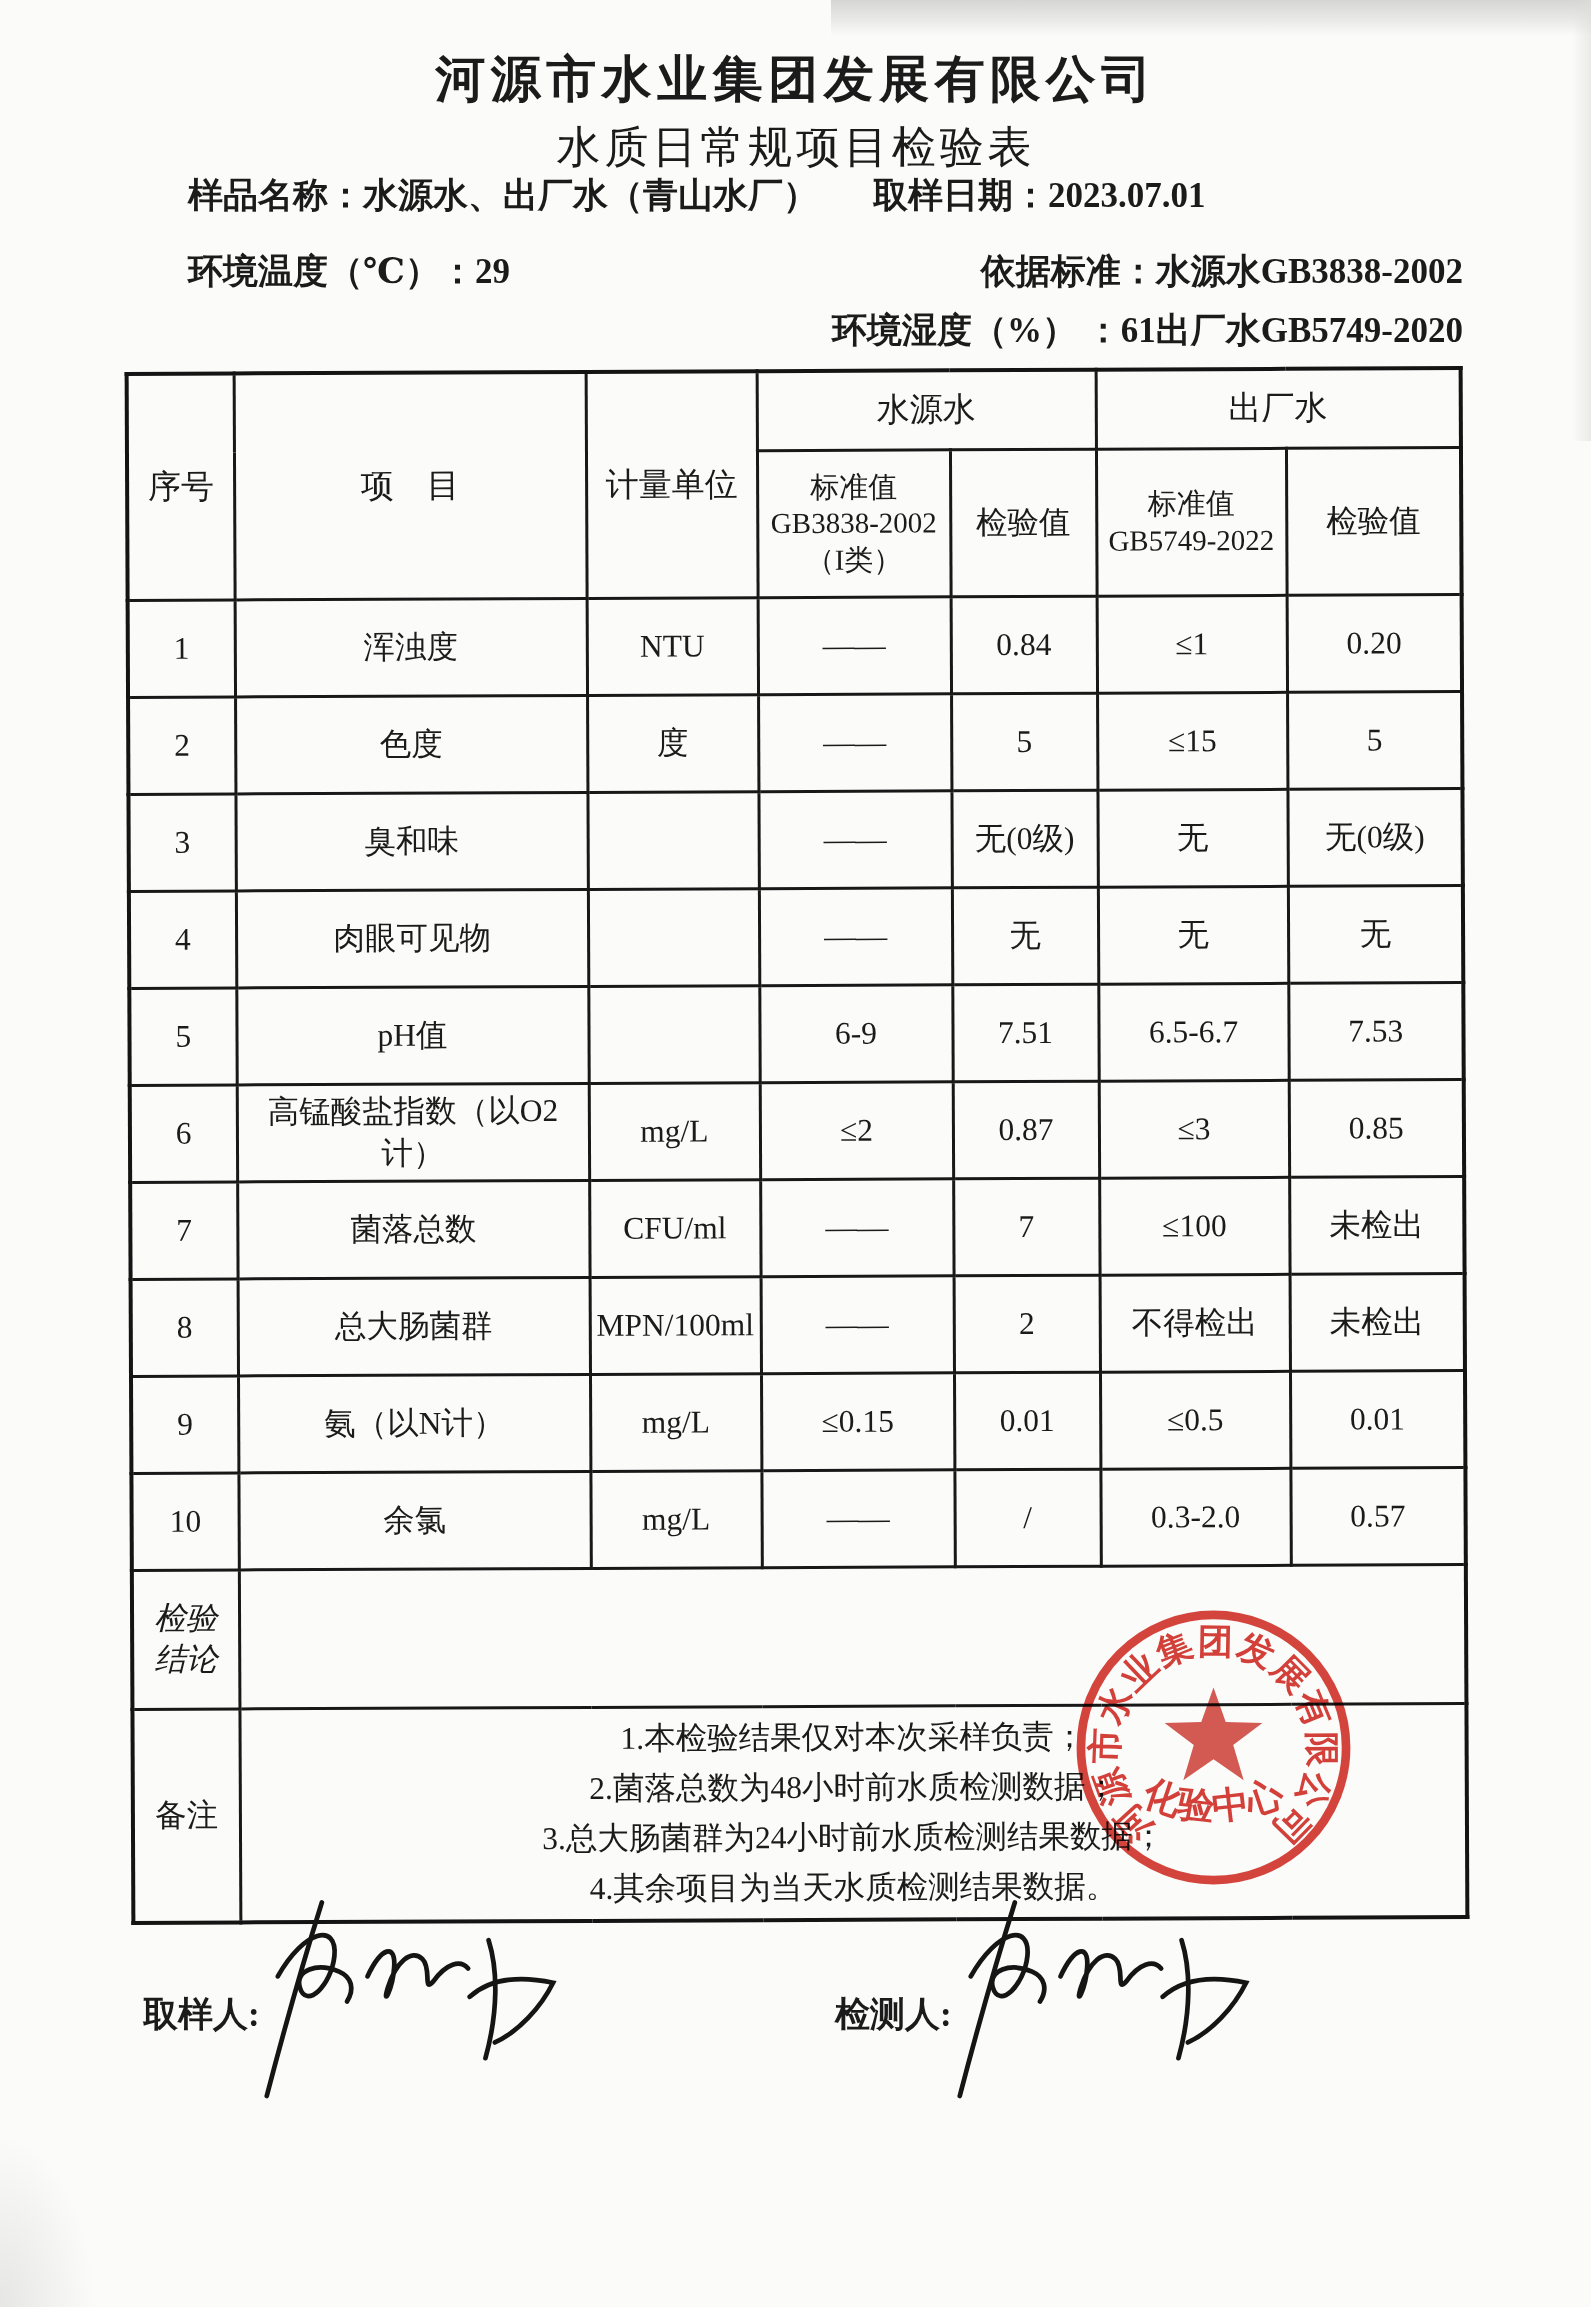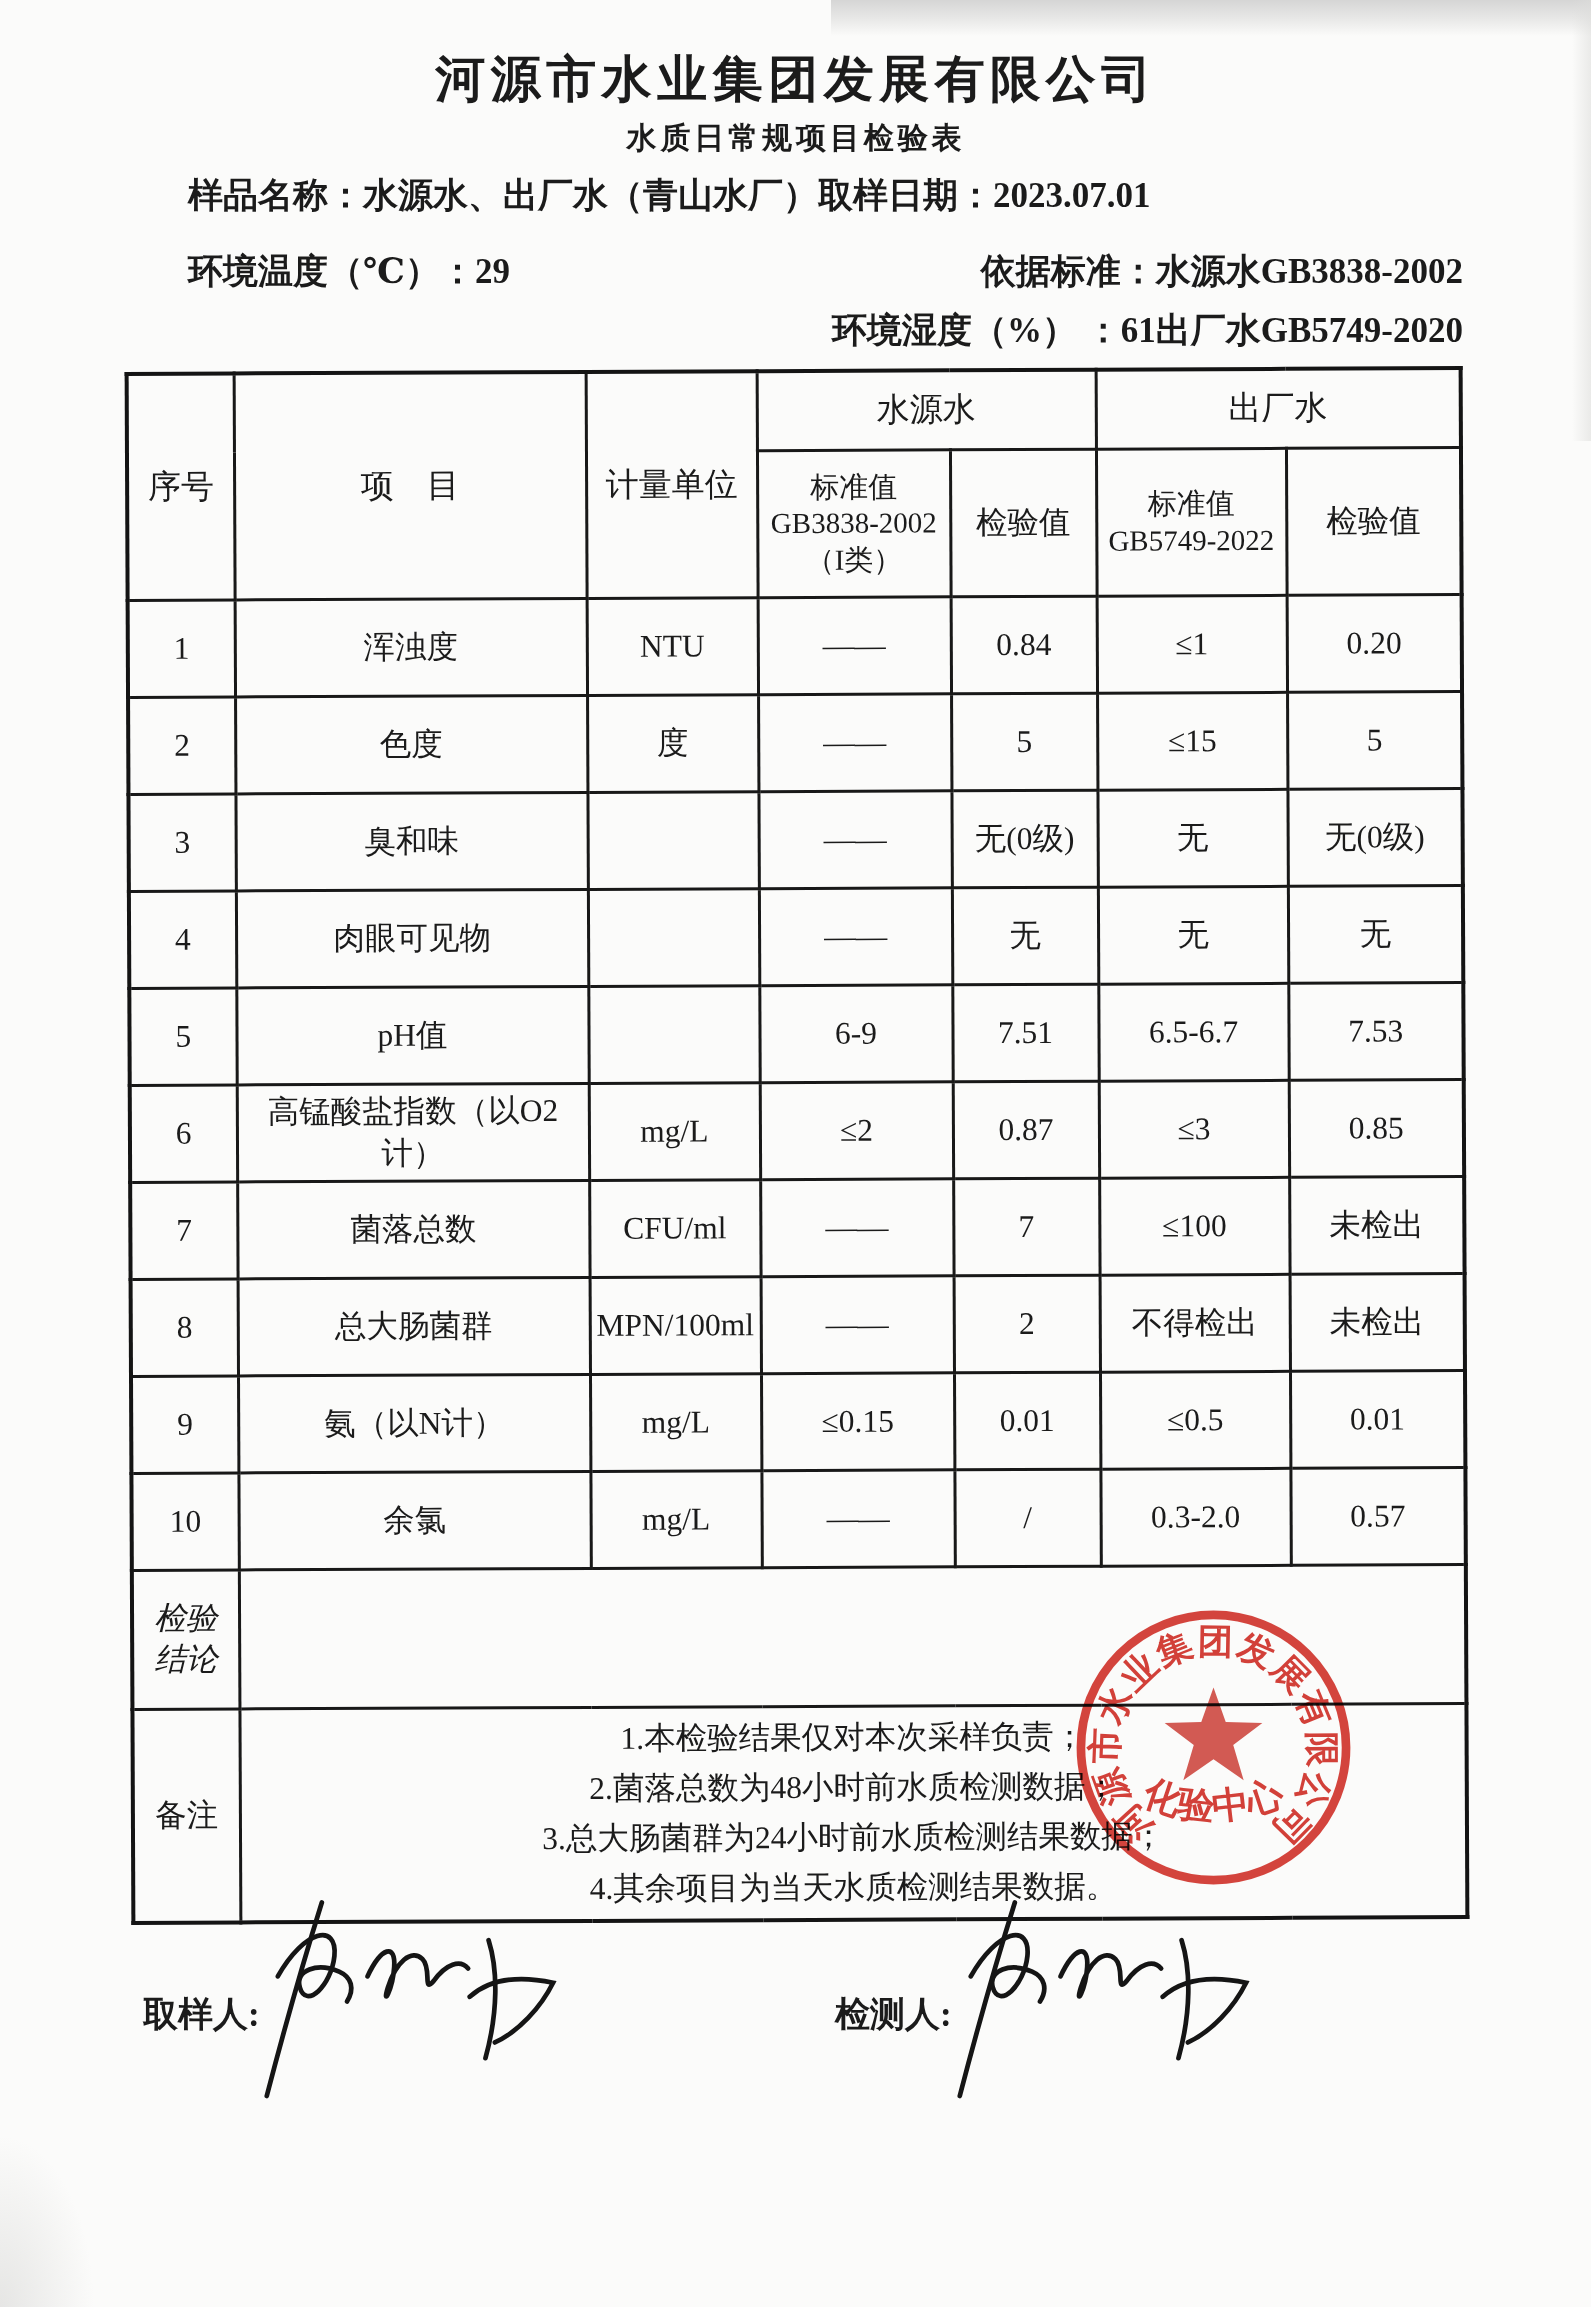--- a/index.html
+++ b/index.html
@@ -25,28 +25,28 @@
     position:absolute;left:0;bottom:0;width:95px;height:173px;
     background:radial-gradient(ellipse at 0% 100%,rgba(190,190,188,.35),rgba(250,250,249,0) 70%);
   }
 
   .doc-title{
     position:absolute;top:46px;left:0;width:100%;
     text-align:center;font-size:50px;font-weight:700;letter-spacing:5.5px;
   }
   .doc-subtitle{
     position:absolute;top:118px;left:0;width:100%;
-    text-align:center;font-size:30px;font-weight:700;letter-spacing:3.9px;
+    text-align:center;font-size:44px;font-weight:400;letter-spacing:3.9px;
   }
   .info-line{
     position:absolute;left:188px;width:1275px;
     font-size:35px;font-weight:600;white-space:nowrap;
     display:flex;justify-content:space-between;
   }
-  .info-1{top:172px;justify-content:flex-start;}
+  .info-1{top:172px;justify-content:flex-start;gap:55px;}
   .info-2{top:236px;margin-top:12px;}
   .info-3{top:307px;justify-content:flex-end;}
 
   .table-wrap{
     position:absolute;left:128px;top:369px;width:1334px;
     transform:rotate(-0.25deg);
   }
   table.report{
     border-collapse:collapse;table-layout:fixed;width:1334px;
     font-size:31.5px;

